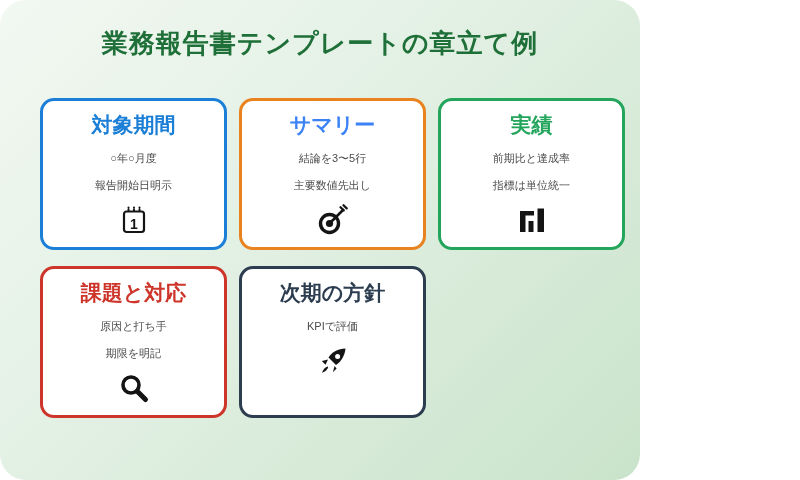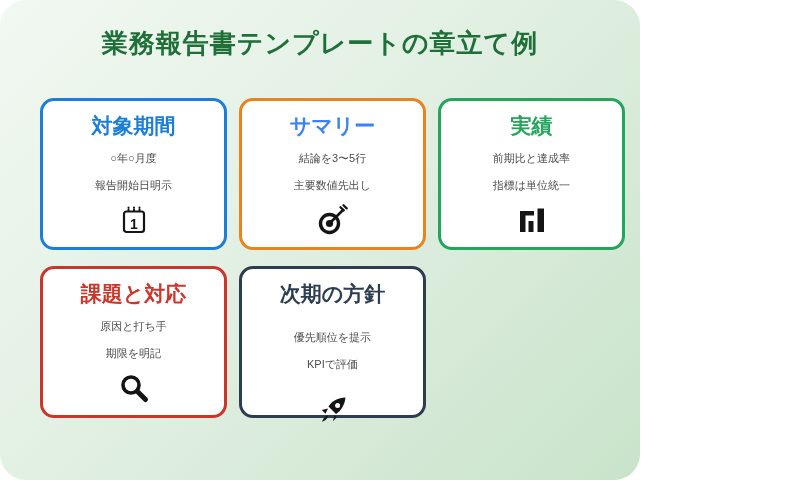--- a/index.html
+++ b/index.html
@@ -36,20 +36,21 @@
     border-radius:14px;
     display:flex;
     flex-direction:column;
     align-items:center;
     padding-top:11px;
   }
   .card-title{
     font-size:21px;
     font-weight:bold;
     line-height:27px;
+    font-family:Liberation Serif, serif;
   }
   .card-lines{
     margin-top:6px;
     text-align:center;
   }
   .card-line{
     font-size:11px;
     color:#4b4b4b;
     line-height:27px;
   }
@@ -121,24 +122,23 @@
         <div class="card-line">期限を明記</div>
       </div>
       <span class="card-icon">
         <svg width="32" height="32" viewBox="0 0 32 32">
           <circle cx="13" cy="13" r="8" fill="none" stroke="#141414" stroke-width="3.6"></circle>
           <path d="M19.2 19.2L27.5 27.5" stroke="#141414" stroke-width="5" stroke-linecap="round"></path>
         </svg>
       </span>
     </div>
 
-    <div class="card" style="border-color: rgb(45, 61, 80); gap: 11px;">
+    <div class="card" style="border-color: rgb(45, 61, 80);">
       <div class="card-title" style="color: rgb(45, 61, 80);">次期の方針</div>
       <div class="card-lines">
-        <div class="card-line">優先順位を提示</div>
         <div class="card-line">KPIで評価</div>
       </div>
       <span class="card-icon">
         <svg width="32" height="32" viewBox="0 0 32 32">
           <path d="M28.5 3.5c-7.5.2-13.5 3.6-17 9l7.5 7.5c5.4-3.5 8.8-9.5 9.5-16.5z" fill="#141414"></path>
           <circle cx="20.6" cy="11.4" r="2.5" fill="#ffffff"></circle>
           <path d="M11 14.5l-6.2 1.6 3.7 3.7z" fill="#141414"></path>
           <path d="M17.5 21l-1.6 6.2 3.7-3.7z" fill="#141414"></path>
           <path d="M10.8 21.5c-2.6.4-4.7 3-5.8 6.2 3.2-1.1 5.8-3.2 6.2-5.8z" fill="#141414"></path>
         </svg>

